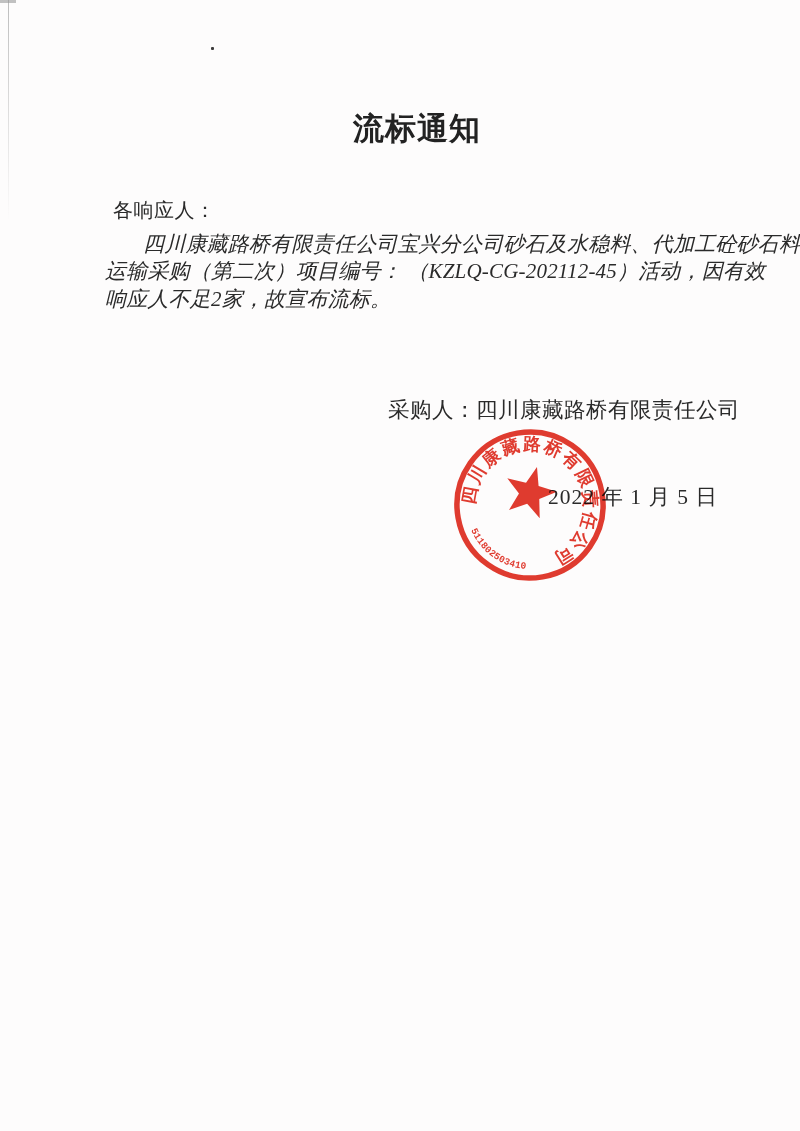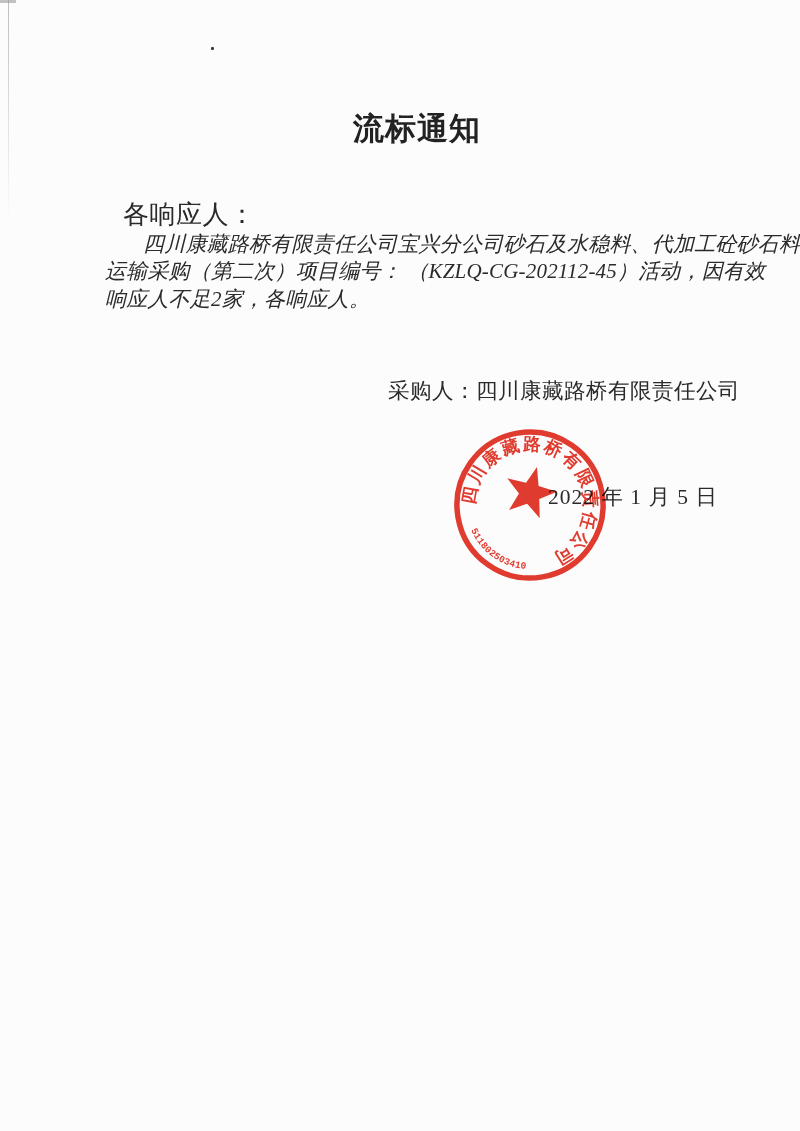--- a/index.html
+++ b/index.html
@@ -23,31 +23,31 @@
   .speck {
     position: absolute; left: 211px; top: 47px; width: 3px; height: 3px;
     background: #3c3c3c; border-radius: 1px;
   }
   .title {
     position: absolute; left: 0; top: 108px; width: 800px; margin: 0;
     text-align: center; text-indent: 34px;
     font-size: 31px; font-weight: bold; letter-spacing: 1px; color: #222;
   }
   .salutation {
-    position: absolute; left: 123px; top: 197px;
-    font-size: 26px; letter-spacing: .5px;
+    position: absolute; left: 113px; top: 197px;
+    font-size: 20px; letter-spacing: .5px;
   }
   .body-text {
     position: absolute; left: 105px; top: 231px; width: 640px;
     font-size: 21px; line-height: 27.4px; letter-spacing: 0.2px; font-style: italic;
   }
   .body-line { white-space: pre; }
   .body-line.indent { text-indent: 38px; }
   .signature {
-    position: absolute; left: 388px; top: 376px;
+    position: absolute; left: 388px; top: 395px;
     font-size: 21.5px; letter-spacing: .5px;
   }
   .date {
     position: absolute; left: 548px; top: 482px;
     font-size: 21.5px; letter-spacing: 1px;
   }
   .seal {
     position: absolute; left: 442px; top: 417px; width: 176px; height: 176px;
     mix-blend-mode: multiply; opacity: .92;
   }
@@ -69,21 +69,21 @@
   <div class="corner-notch"></div>
   <div class="speck"></div>
 
   <h1 class="title">流标通知</h1>
 
   <div class="salutation">各响应人：</div>
 
   <div class="body-text">
     <div class="body-line indent">四川康藏路桥有限责任公司宝兴分公司砂石及水稳料、代加工砼砂石料</div>
     <div class="body-line">运输采购（第二次）项目编号： （KZLQ-CG-202112-45）活动，因有效</div>
-    <div class="body-line">响应人不足2家，各响应人。</div>
+    <div class="body-line">响应人不足2家，故宣布流标。</div>
   </div>
 
   <div class="signature">采购人：四川康藏路桥有限责任公司</div>
 
   <div class="date">2022 年 1 月 5 日</div>
 
   <svg class="seal" viewBox="-88 -88 176 176" aria-hidden="true">
     <defs>
       <path id="name-arc" d="M -45 31.6 A 55 55 0 1 1 45 31.6" fill="none"></path>
       <path id="serial-arc" d="M -33.9 54.3 A 64 64 0 0 0 33.9 54.3" fill="none"></path>

